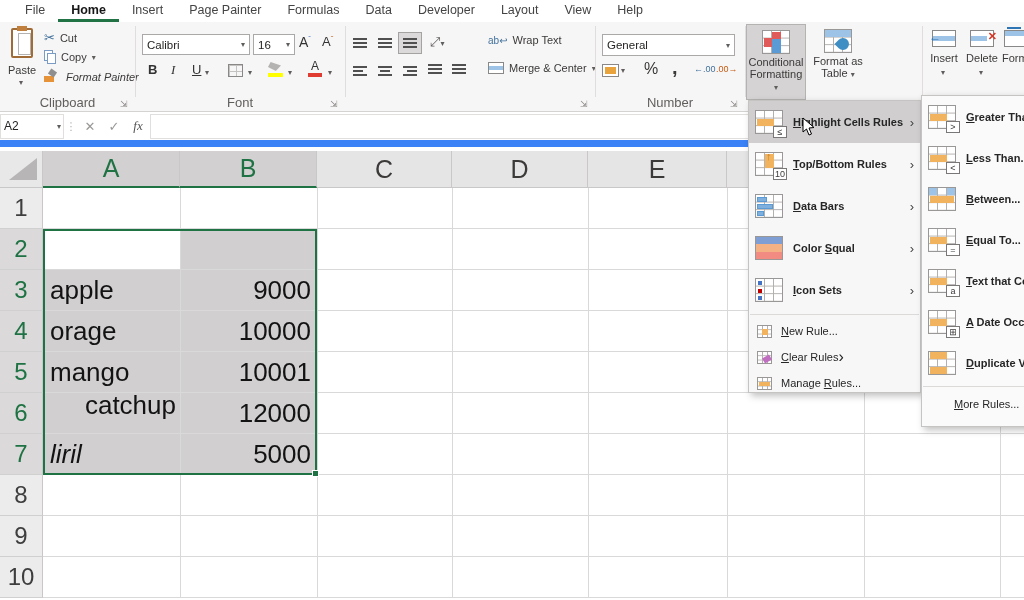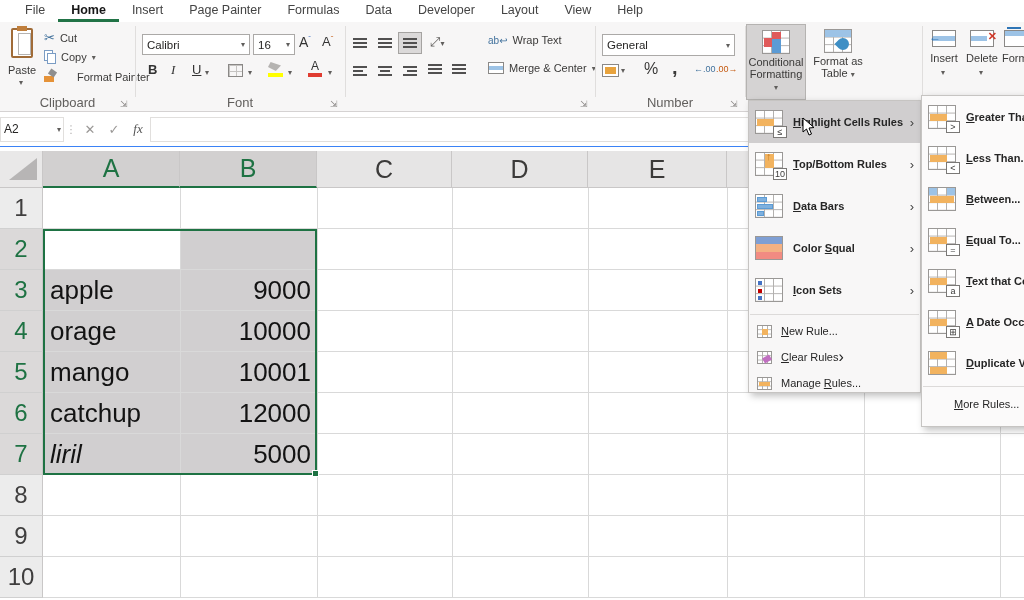--- a/index.html
+++ b/index.html
@@ -36,21 +36,21 @@
     background-size:9px 7.6px; background-position:-1px -1px; }
   .mgs { position:relative; width:15px; height:13px; background:#fff; border:1px solid #9a9896;
     background-image:linear-gradient(to right,#b3b1af 1px,transparent 1px),
                      linear-gradient(to bottom,#b3b1af 1px,transparent 1px);
     background-size:5px 4.3px; background-position:-1px -1px; }
   .badge { position:absolute; right:-5px; bottom:-5px; width:14px; height:12px; background:#fff;
     border:1px solid #7a7876; font-size:9px; line-height:10px; text-align:center; color:#3b3a39; }
 
   
   .fbar { position:absolute; left:0; top:112px; width:1024px; height:35px; background:#fff;
-    border-bottom:1px solid #3b82f6; display:flex; align-items:center; }
+    border-bottom:7px solid #3b82f6; display:flex; align-items:center; }
   .namebox { width:64px; height:25px; margin-left:0; background:#fff; border:1px solid #e1dfdd;
     display:flex; align-items:center; font-size:12px; padding-left:3px; color:#252423; }
   .fbtn { width:24px; text-align:center; color:#9a9896; font-size:13px; }
 
   
   .corner { position:absolute; left:0; top:151px; width:43px; height:37px; background:#e9e8e8;
     border-right:1px solid #c9c7c7; border-bottom:1px solid #c9c7c7; }
   .corner .tri { position:absolute; right:5px; bottom:7px; width:28px; height:22px; background:#b7b5b5;
     clip-path:polygon(100% 0,100% 100%,0 100%); }
   .colheaders { position:absolute; left:43px; top:151px; height:37px; display:flex; }
@@ -117,21 +117,21 @@
     <span class="rlbl">Cut</span>
   </div>
   <div class="abs" style="left:44px; top:28px; display:flex; align-items:center; gap:5px;">
     <span style="position:relative; width:12px; height:14px;">
       <span class="abs" style="left:0; top:0; width:9px; height:11px; border:1px solid #7a9cc4; background:#fff;"></span>
       <span class="abs" style="left:3px; top:3px; width:9px; height:11px; border:1px solid #7a9cc4; background:#fff;"></span>
     </span>
     <span class="rlbl">Copy</span>
     <span class="dd">▾</span>
   </div>
-  <div class="abs" style="left:44px; top:48px; display:flex; align-items:center; gap:20px;">
+  <div class="abs" style="left:44px; top:48px; display:flex; align-items:center; gap:9px;font-style:italic;">
     <span style="position:relative; width:13px; height:13px;">
       <span class="abs" style="left:0; top:6px; width:10px; height:6px; background:#e59238;"></span>
       <span class="abs" style="left:5px; top:0; width:7px; height:6px; background:#8f8f8f; transform:rotate(35deg);"></span>
     </span>
     <span class="rlbl">Format Painter</span>
   </div>
   <div class="glabel" style="left:0; width:135px;">Clipboard</div>
   <div class="launcher" style="left:120px;">⇲</div>
   <div class="gsep" style="left:135px;"></div>
 
@@ -339,21 +339,21 @@
 <div class="gridline-v" style="left:727px;"></div>
 <div class="gridline-v" style="left:864px;"></div>
 <div class="gridline-v" style="left:1000px;"></div>
 
 <div class="cellTxt" style="left:50px; top:270px; width:126px;">apple</div>
 <div class="cellTxt" style="left:180px; top:270px; width:131px; text-align:right;">9000</div>
 <div class="cellTxt" style="left:50px; top:311px; width:126px;">orage</div>
 <div class="cellTxt" style="left:180px; top:311px; width:131px; text-align:right;">10000</div>
 <div class="cellTxt" style="left:50px; top:352px; width:126px;">mango</div>
 <div class="cellTxt" style="left:180px; top:352px; width:131px; text-align:right;">10001</div>
-<div class="cellTxt" style="left:50px; top:393px; width:126px;">catchup</div>
+<div class="cellTxt" style="left:50px; top:385px; width:126px;text-align:right;">catchup</div>
 <div class="cellTxt" style="left:180px; top:393px; width:131px; text-align:right;">12000</div>
 <div class="cellTxt" style="left:50px; top:434px; width:126px;font-style:italic;">liril</div>
 <div class="cellTxt" style="left:180px; top:434px; width:131px; text-align:right;">5000</div>
 
 <div class="selBorder" style="left:43px; top:229px; width:274px; height:246px;"></div>
 <div class="handle" style="left:312px; top:470px;"></div>
 
 <div class="menu" style="left:748px; top:100px; width:173px; height:293px;">
   <div class="mitem hl">
     <div class="mg">

